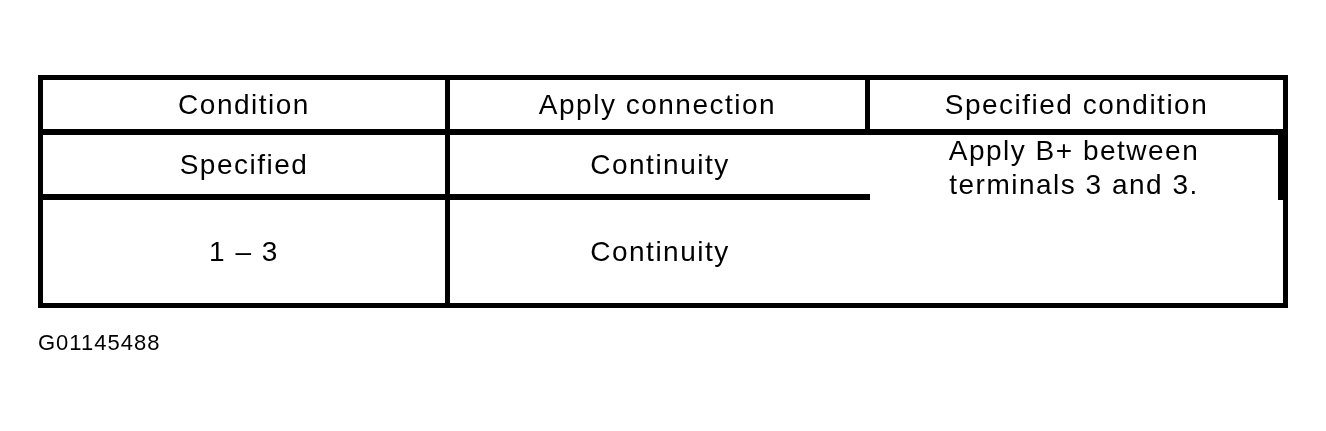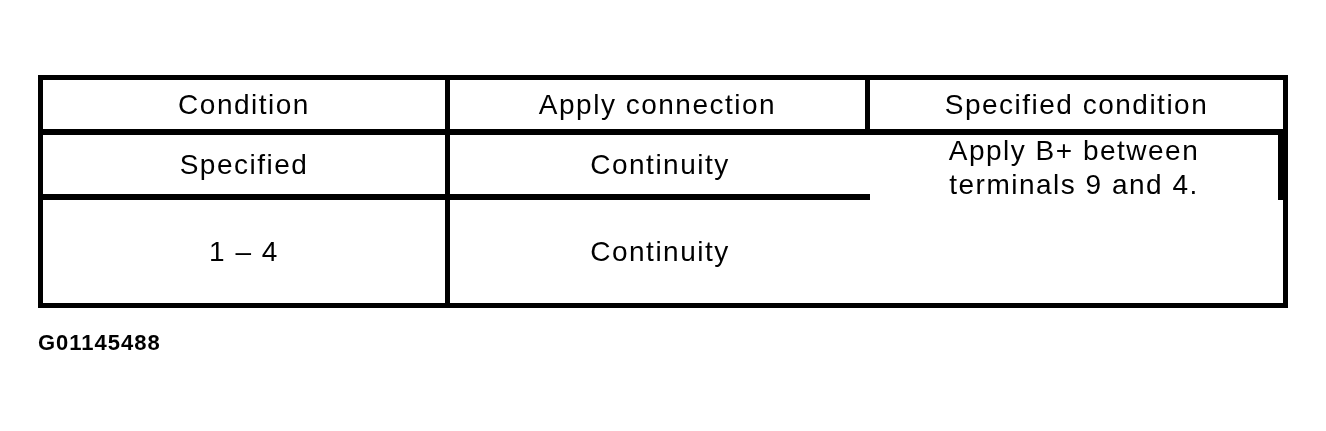--- a/index.html
+++ b/index.html
@@ -46,41 +46,41 @@
   .cell.last-row { border-bottom: none; }
   .wrap-narrow {
     display: inline-block;
     max-width: 270px;
   }
   .figure-id {
     position: absolute;
     left: 38px;
     top: 330px;
     font-size: 22px;
-    font-weight: bold;
+    font-weight: normal;
     letter-spacing: 1px;
     color: #000000;
   }
 </style>
 </head>
 <body>
 
 <div class="page">
 
   <div class="spec-table">
 
     <div class="cell">Condition</div>
     <div class="cell">Apply connection</div>
     <div class="cell last-col">Specified condition</div>
 
     <div class="cell">Specified</div>
     <div class="cell last-col">Continuity</div>
 
     <div class="cell last-row">
-      <span class="wrap-narrow">Apply B+ between terminals 9 and 4.</span>
+      <span class="wrap-narrow">Apply B+ between terminals 3 and 3.</span>
     </div>
-    <div class="cell last-row">1 – 4</div>
+    <div class="cell last-row">1 – 3</div>
     <div class="cell last-row last-col">Continuity</div>
   </div>
 
   <div class="figure-id">G01145488</div>
 
 </div>
 
 </body></html>

